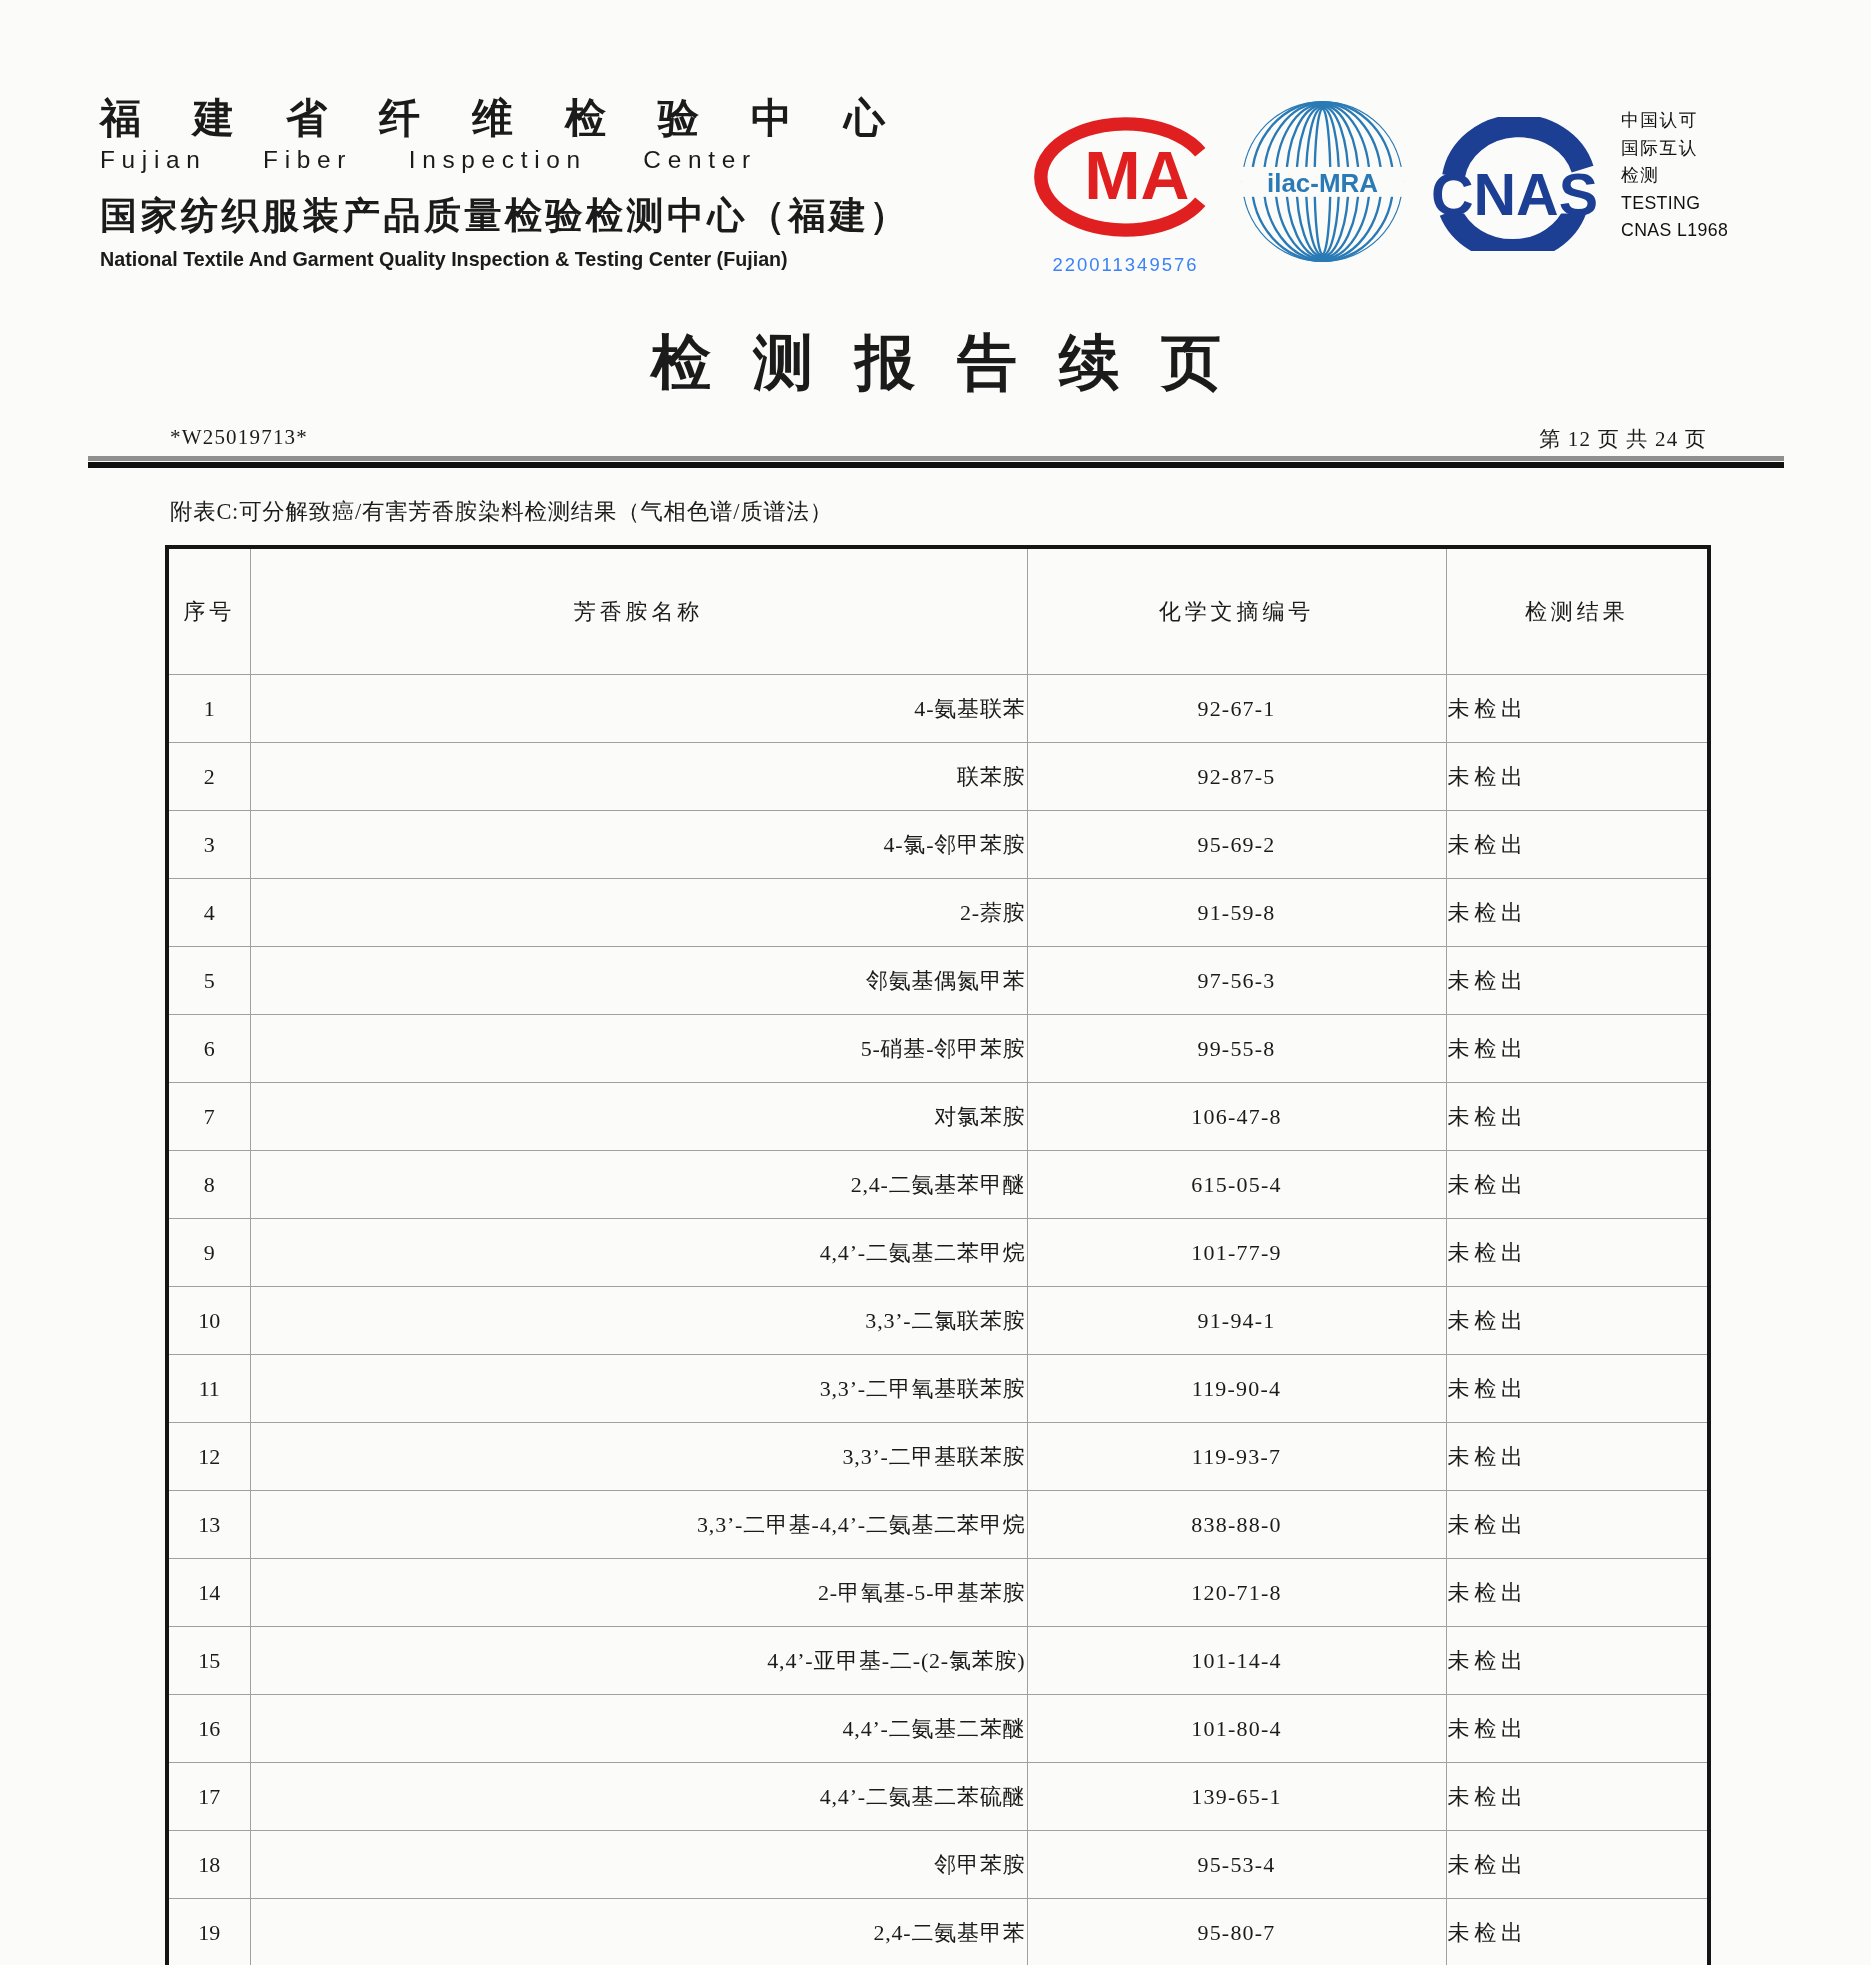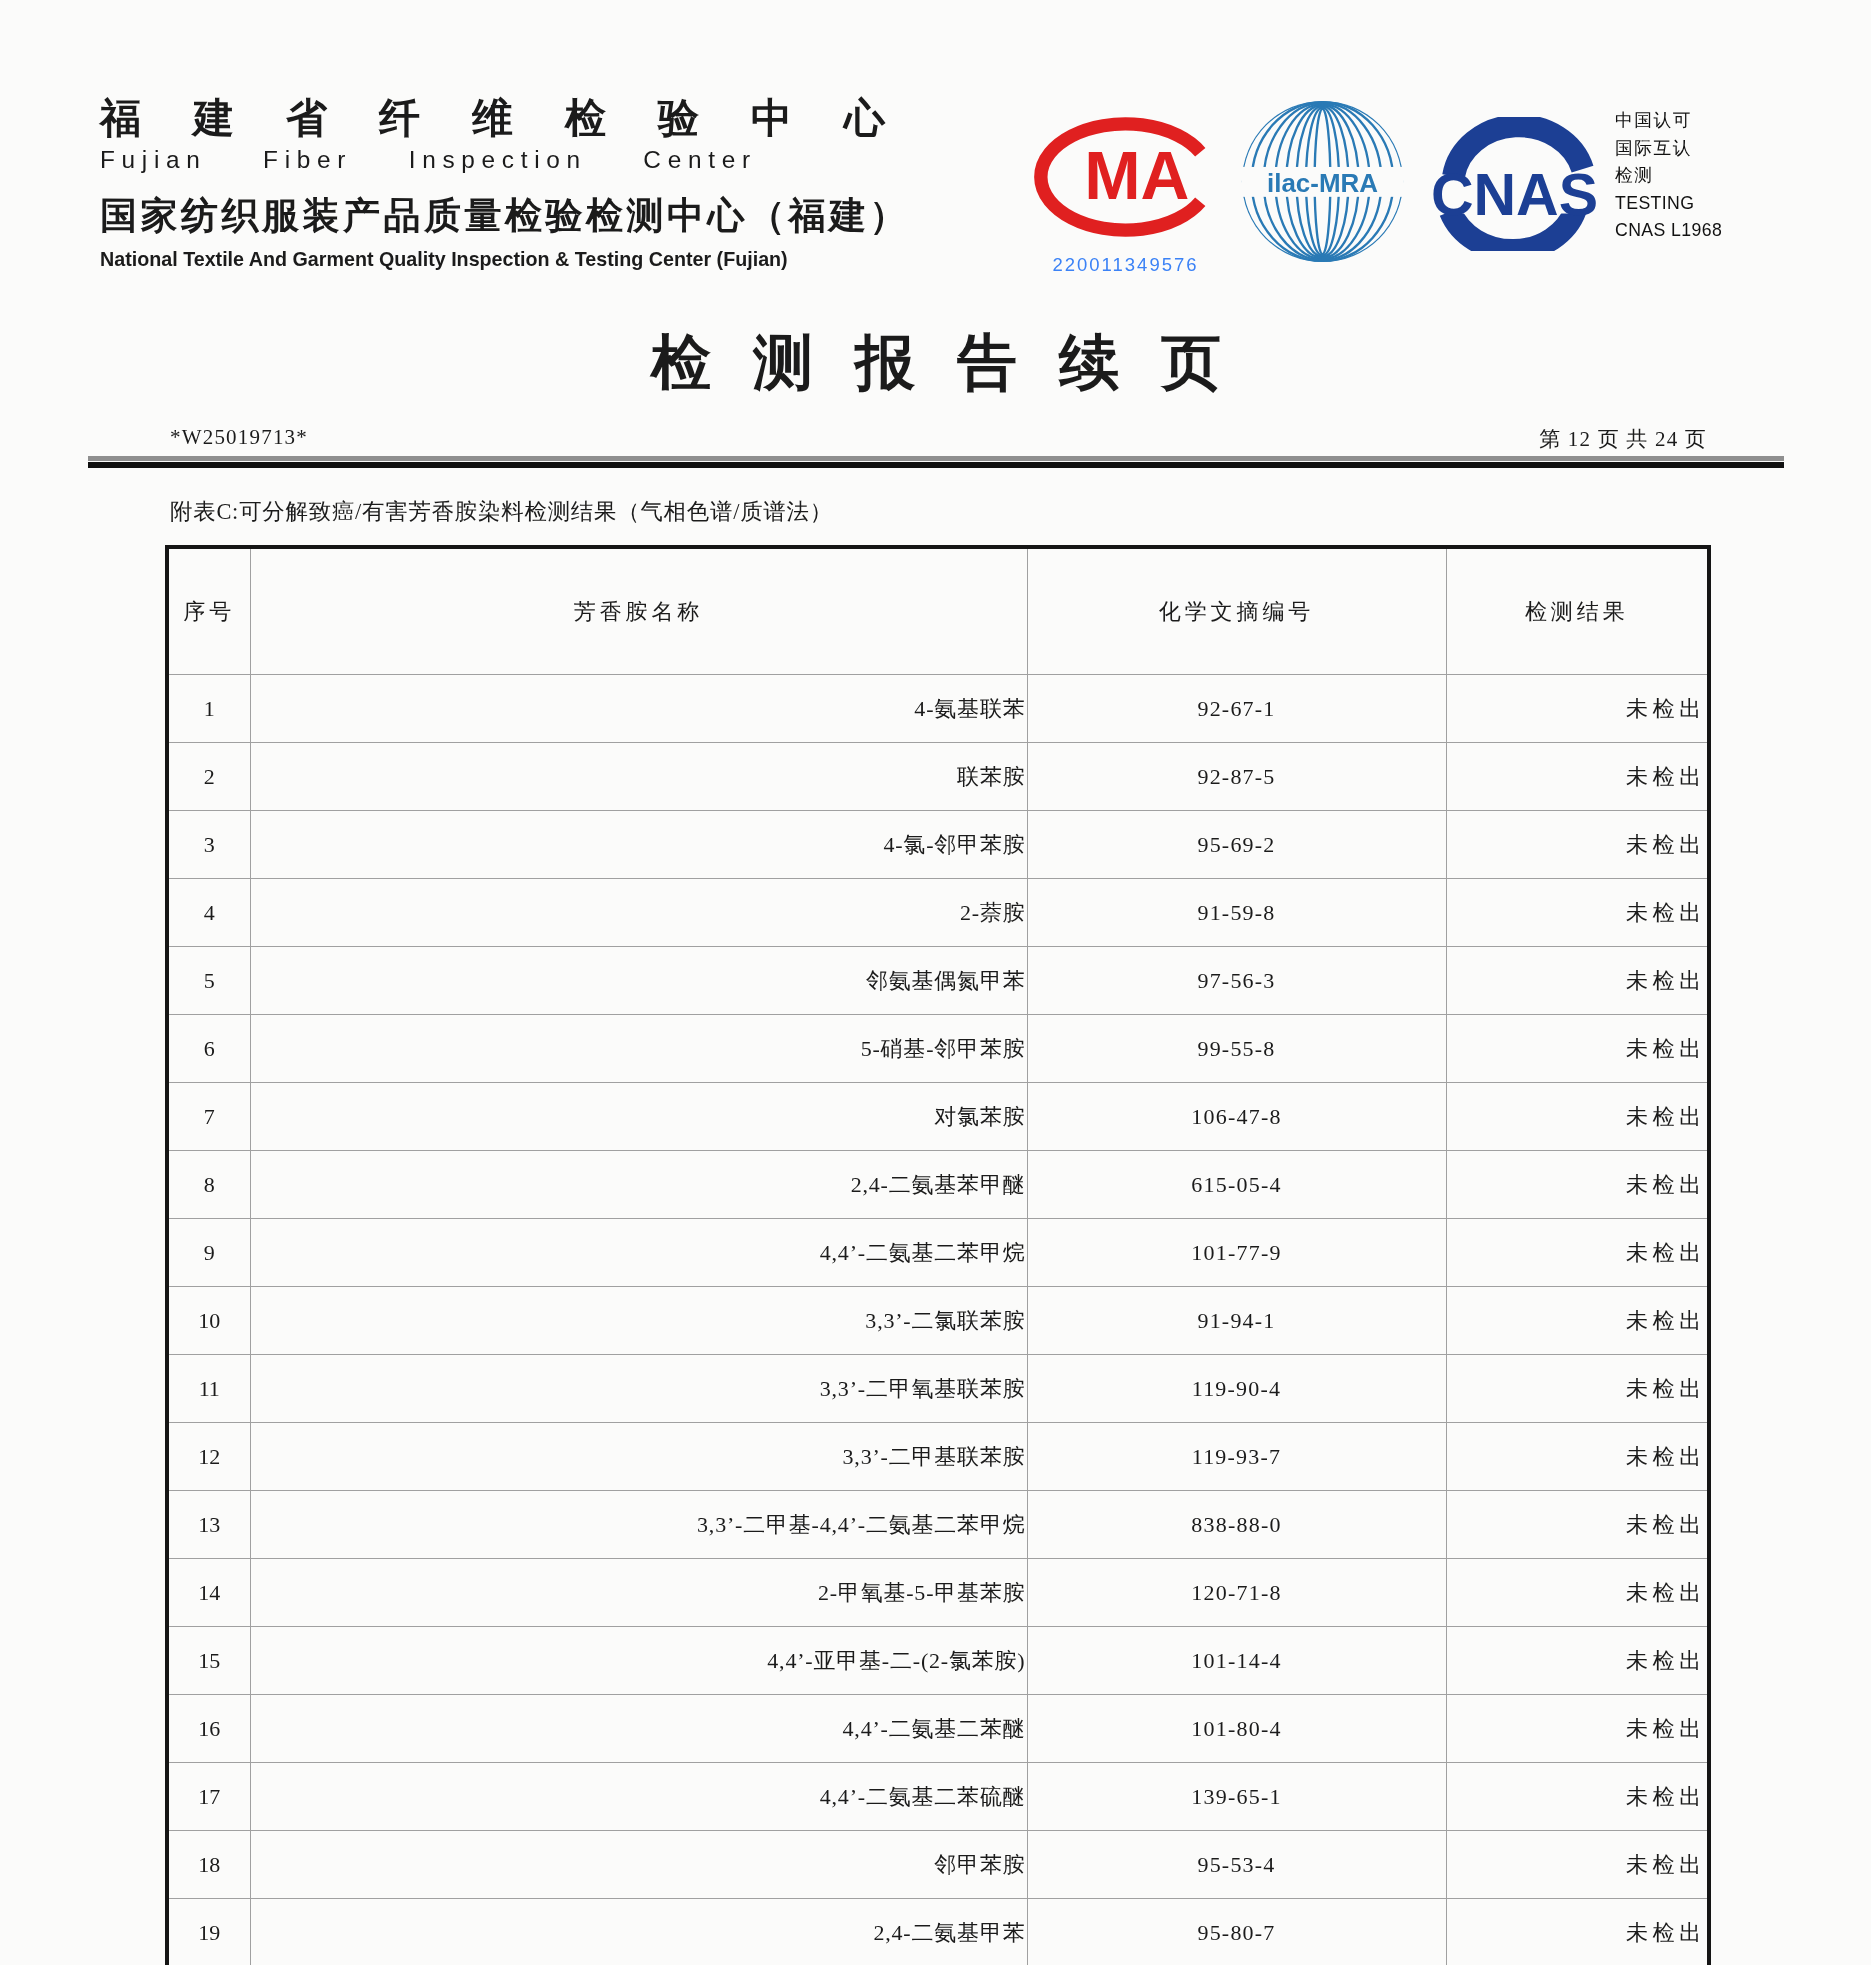--- a/index.html
+++ b/index.html
@@ -17,42 +17,42 @@
   .org-cn2 { font-size:37px; font-weight:bold; letter-spacing:3.5px; margin-top:17.3px; white-space:nowrap; }
   .org-en2 { font-size:19.7px; font-weight:bold; margin-top:6.3px; white-space:nowrap;
              font-family:"Liberation Sans","DejaVu Sans",sans-serif; }
   
   .logos { position:absolute; left:1027px; top:99px; width:759px; height:181px; display:flex; }
   .cma-block { width:197px; text-align:center; margin-top:17.3px; }
   .cma-number { margin-top:15px; font-size:18.5px; letter-spacing:2px; color:#3b82f6;
                 font-family:"Liberation Sans","DejaVu Sans",sans-serif; }
   .ilac-block { margin-left:14px; margin-top:-2.4px; }
   .cnas-block { margin-left:19px; margin-top:18px; }
-  .cnas-text  { margin-left:12px; margin-top:7.9px; font-size:17.7px; line-height:1.56; letter-spacing:1.6px; color:#111; }
+  .cnas-text  { margin-left:18px; margin-top:7.9px; font-size:17.7px; line-height:1.56; letter-spacing:1.6px; color:#111; }
   .cnas-text .lat { font-family:"Liberation Sans","DejaVu Sans",sans-serif; letter-spacing:0.4px; }
   
   .doc-title { position:absolute; top:323px; left:0; width:100%; text-align:center;
                font-size:60px; font-weight:bold; letter-spacing:42px; text-indent:42px; white-space:nowrap; }
   .report-line { position:absolute; top:425px; left:170px; right:165px;
                  display:flex; justify-content:space-between; font-size:21px; letter-spacing:1.2px; }
   .rule { position:absolute; top:456px; left:88px; width:1696px; }
   .rule-gray  { height:4.7px; background:#8f8f8f; }
   .rule-black { height:6.3px; background:#101010; margin-top:1.2px; }
   .table-caption { position:absolute; top:496px; left:170px; font-size:22.4px; letter-spacing:0.8px; }
   
   .amine-table { position:absolute; top:545px; left:165px; width:1542px;
                  border-collapse:collapse; table-layout:fixed; font-size:22px;
                  border:4.7px solid #151515; }
   .amine-table th, .amine-table td { border:1.2px solid #a0a0a0; overflow:hidden; }
   .amine-table th { height:123px; font-weight:normal; letter-spacing:3.9px; text-align:center; }
   .amine-table tbody tr { height:68px; }
   td.c-no     { text-align:center; }
   td.c-name   { text-align:right; padding-left:18px; letter-spacing:0.8px; }
   td.c-cas    { text-align:center; letter-spacing:1.2px; }
-  td.c-result { text-align:right; letter-spacing:4.7px;margin-top:48px; }
+  td.c-result { text-align:left; letter-spacing:4.7px;margin-top:48px; }
 </style>
 </head>
 <body>
 
 <div class="page">
 
   <div class="org-block">
     <div class="org-cn">福建省纤维检验中心</div>
     <div class="org-en">Fujian Fiber Inspection Center</div>
     <div class="org-cn2">国家纺织服装产品质量检验检测中心（福建）</div>

